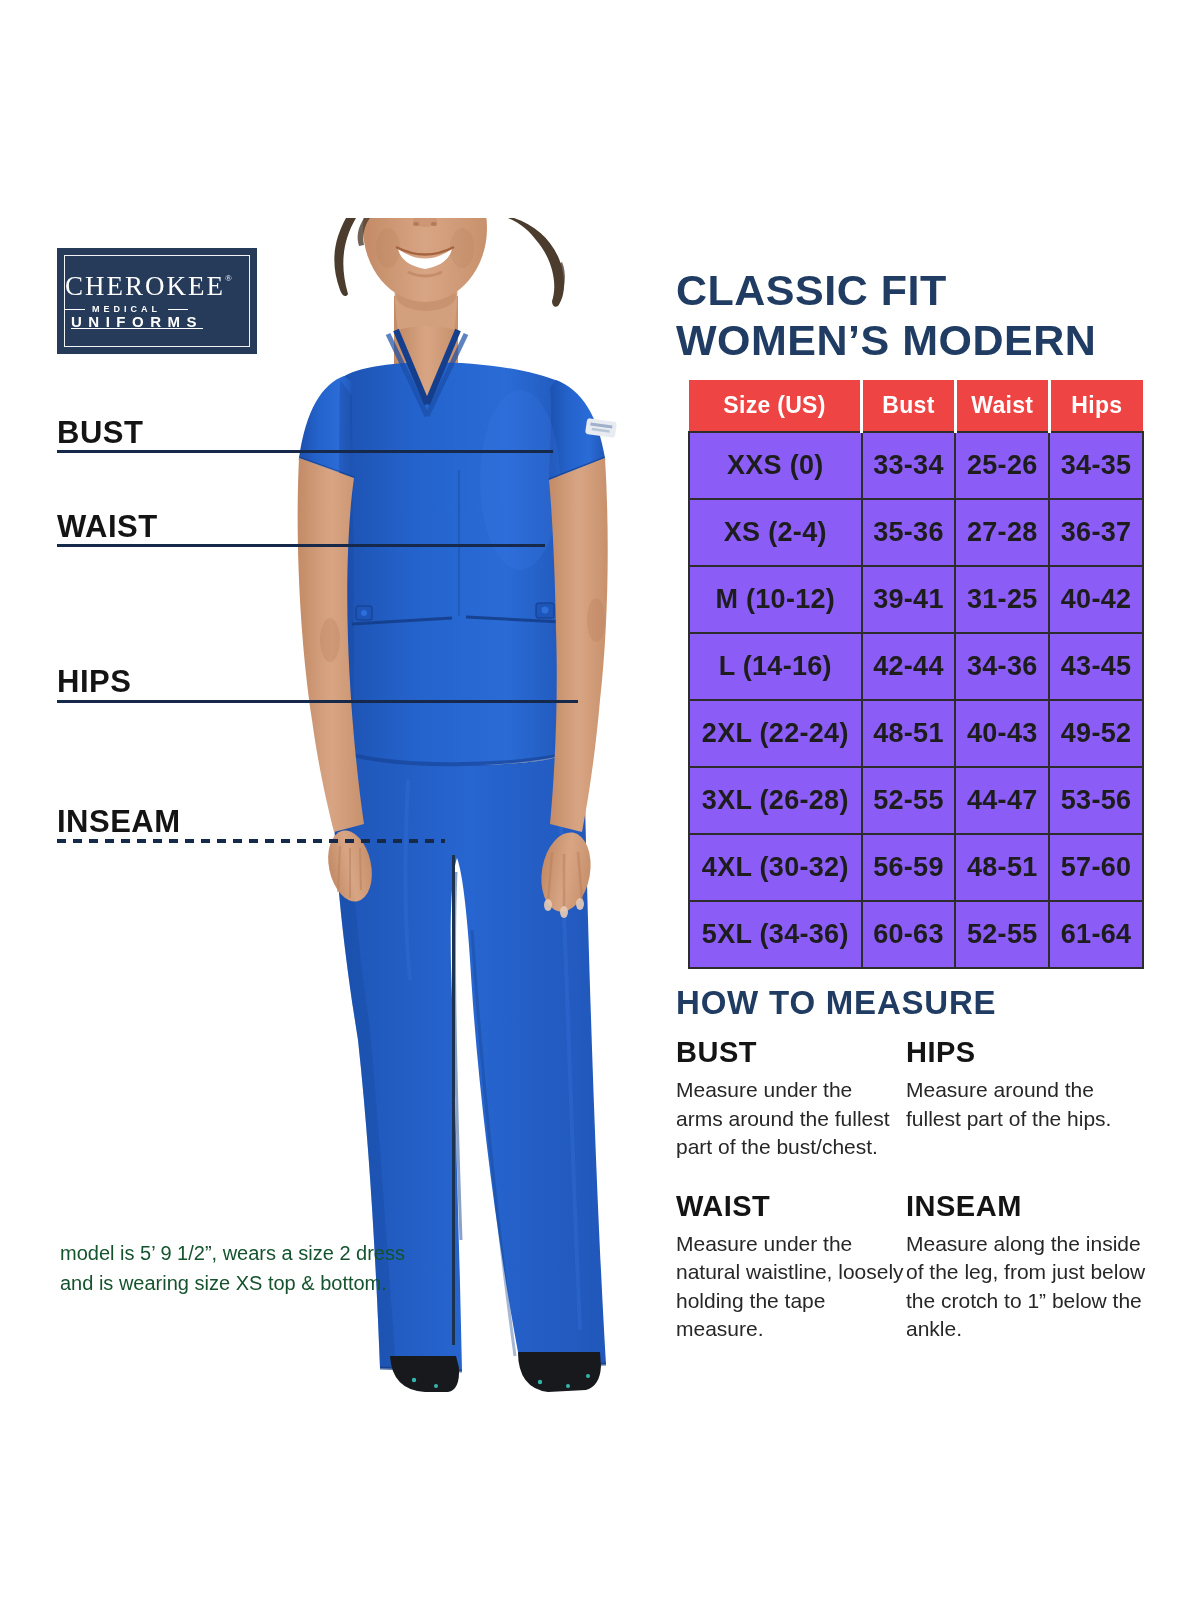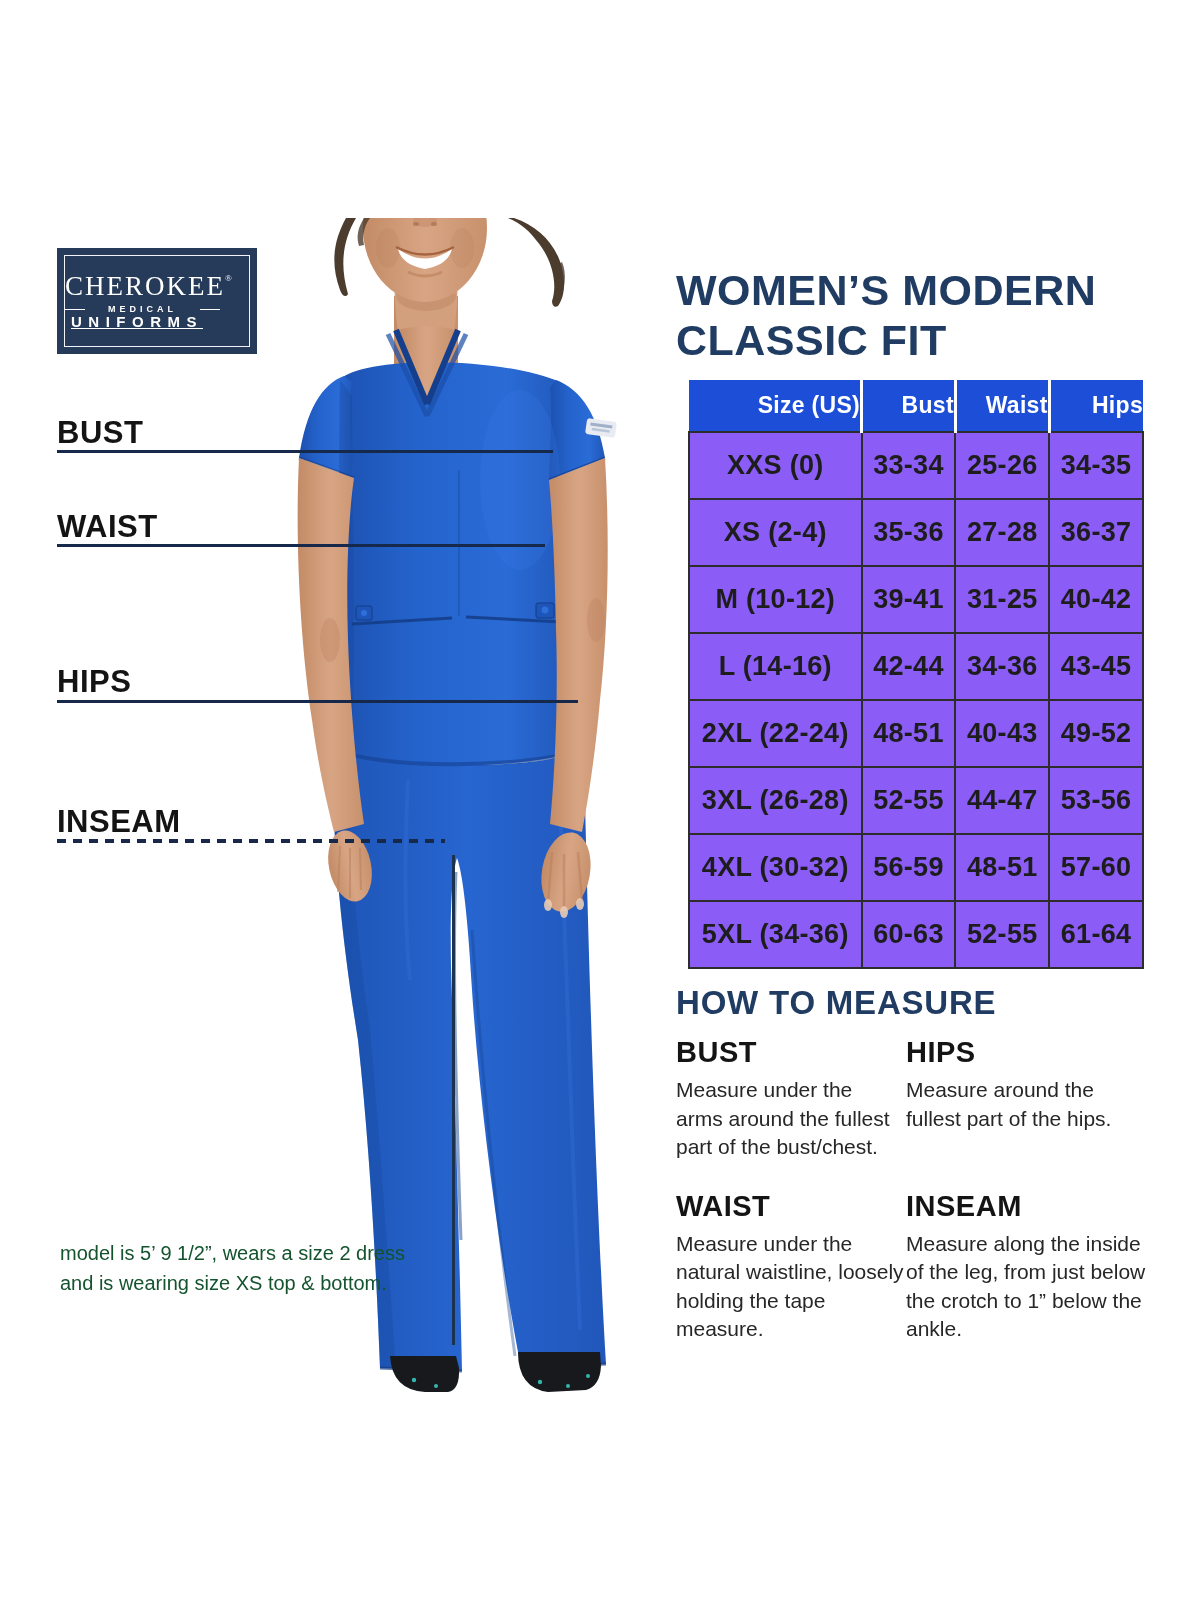--- a/index.html
+++ b/index.html
@@ -19,21 +19,21 @@
     width:184px;height:90px;border:1.5px solid #f2f4f7;
     display:flex;flex-direction:column;align-items:flex-start;justify-content:center;
     color:#ffffff;
   }
   #logo-brand{
     font-family:"Liberation Serif", serif;font-size:27px;letter-spacing:2px;
     line-height:1;white-space:nowrap;
   }
   #logo-brand sup{font-size:9px;vertical-align:14px;letter-spacing:0;}
   #logo-medical{
-    display:flex;align-items:center;gap:23px;margin-top:5px;
+    display:flex;align-items:center;gap:7px;margin-top:5px;
     font-size:9px;font-weight:bold;letter-spacing:4px;line-height:1;
   }
   #logo-medical .rule{display:inline-block;width:20px;height:1.5px;background:#ffffff;}
   #logo-uniforms{
     font-size:15px;font-weight:bold;letter-spacing:6.5px;line-height:1;
     padding-left:6px; 
     text-decoration:underline;
   }
 
   
@@ -52,22 +52,22 @@
   
   #page-title{
     left:676px;top:266px;width:480px;
     color:#203c63;font-weight:bold;font-size:43px;line-height:1.16;letter-spacing:0.5px;
   }
   #size-table-wrap{left:688px;top:380px;width:456px;}
   table#size-table{border-collapse:collapse;width:456px;table-layout:fixed;}
   #size-table col.c-size{width:38%;}
   #size-table col.c-num{width:20.66%;}
   #size-table thead th{
-    background:#1d4ed8;color:#ffffff;font-size:23px;font-weight:bold;
-    height:51px;padding:0;text-align:right;border:none;border-right:3px solid #ffffff;
+    background:#ef4444;color:#ffffff;font-size:23px;font-weight:bold;
+    height:51px;padding:0;text-align:center;border:none;border-right:3px solid #ffffff;
     letter-spacing:0.3px;
   }
   #size-table thead th:last-child{border-right:none;}
   #size-table tbody td{
     border:2.5px solid #2d2d2d;height:49px;padding:8px;text-align:center;
     color:#1d1d1d;font-size:27px;font-weight:bold;letter-spacing:0.3px;background:#8b5cf6;
   }
 
   #how-heading{
     left:676px;top:986px;color:#203c63;font-weight:bold;font-size:33px;
@@ -238,22 +238,22 @@
 <div class="m-line overlay" style="left:57px;top:544px;width:488px;"></div>
 
 <div class="abs overlay m-label" style="left:57px;top:666px;">HIPS</div>
 <div class="m-line overlay" style="left:57px;top:700px;width:521px;"></div>
 
 <div class="abs overlay m-label" style="left:57px;top:806px;">INSEAM</div>
 <div class="m-line-dashed overlay" style="left:57px;top:839px;width:388px;"></div>
 <div id="inseam-vertical-line" class="overlay"></div>
 
 <div id="page-title" class="abs overlay">
+  <div>CLASSIC FIT</div>
   <div>WOMEN’S MODERN</div>
-  <div>CLASSIC FIT</div>
 </div>
 
 <div id="size-table-wrap" class="abs overlay">
   <table id="size-table">
     <colgroup>
         <col class="c-size">
         <col class="c-num">
         <col class="c-num">
         <col class="c-num">
       </colgroup>

